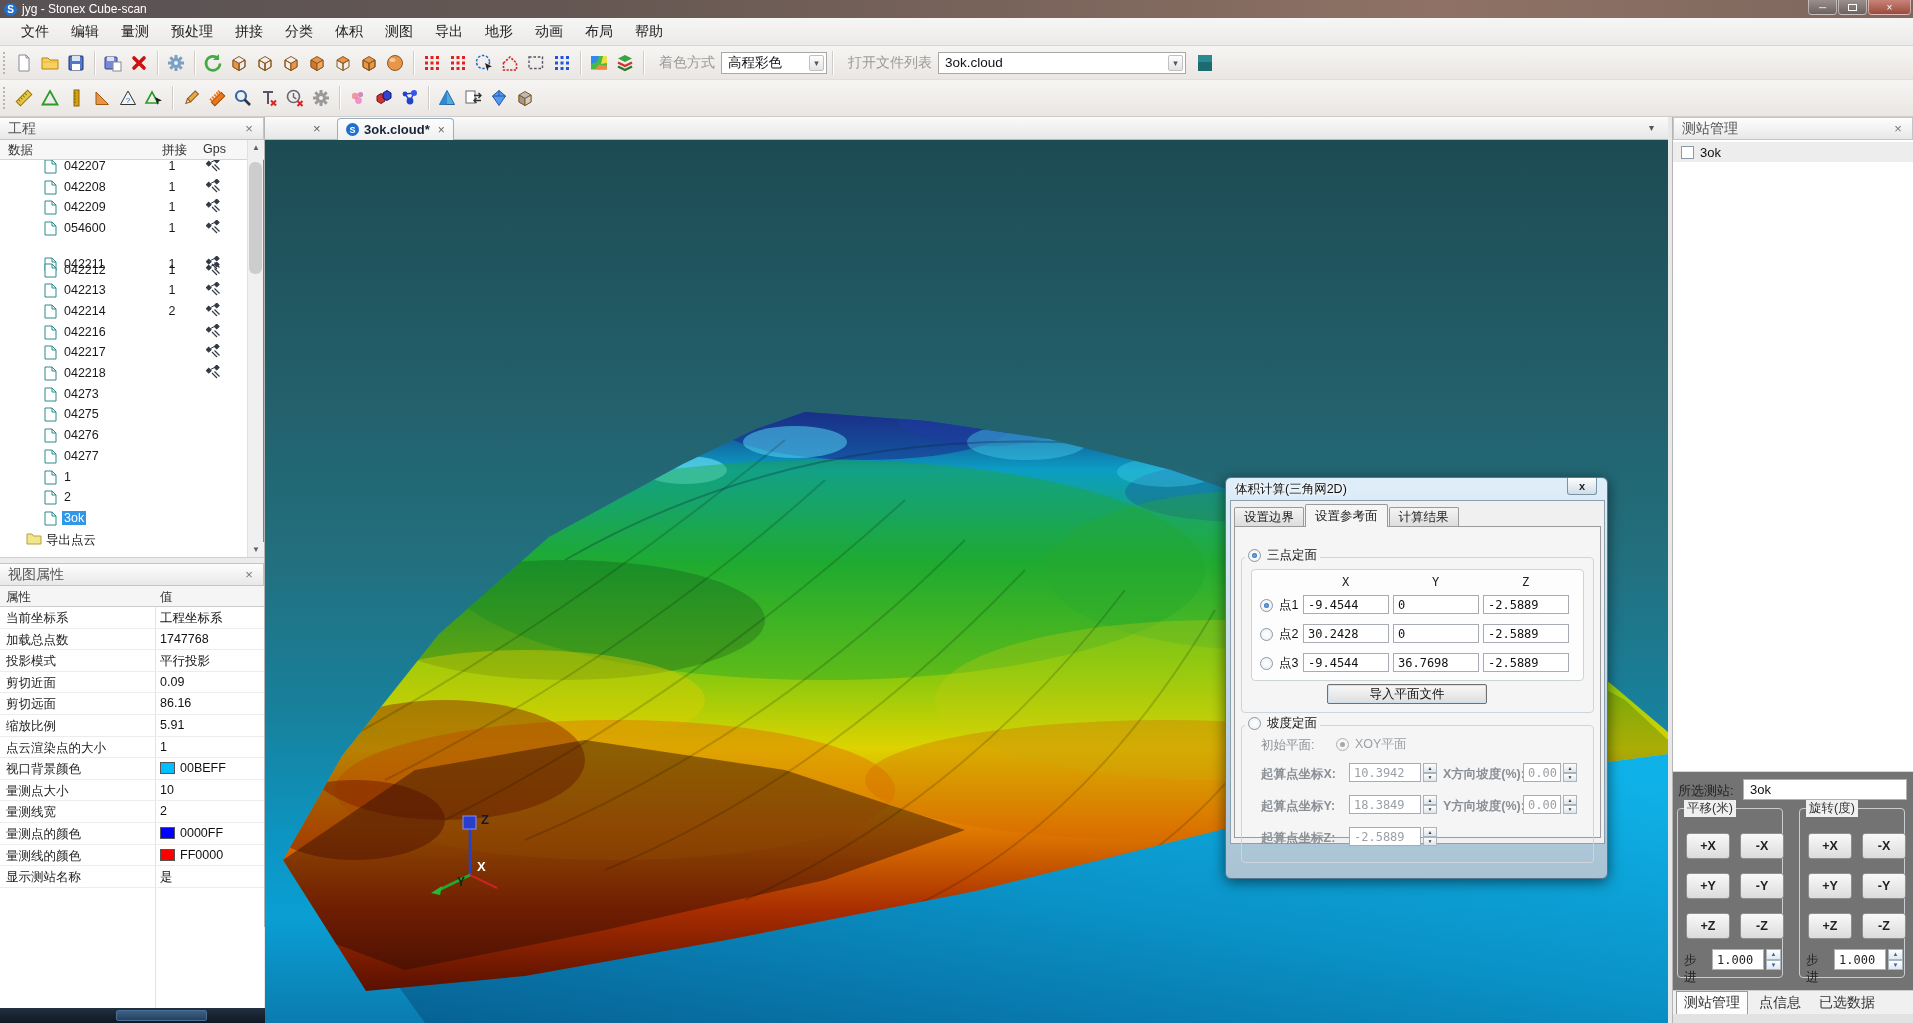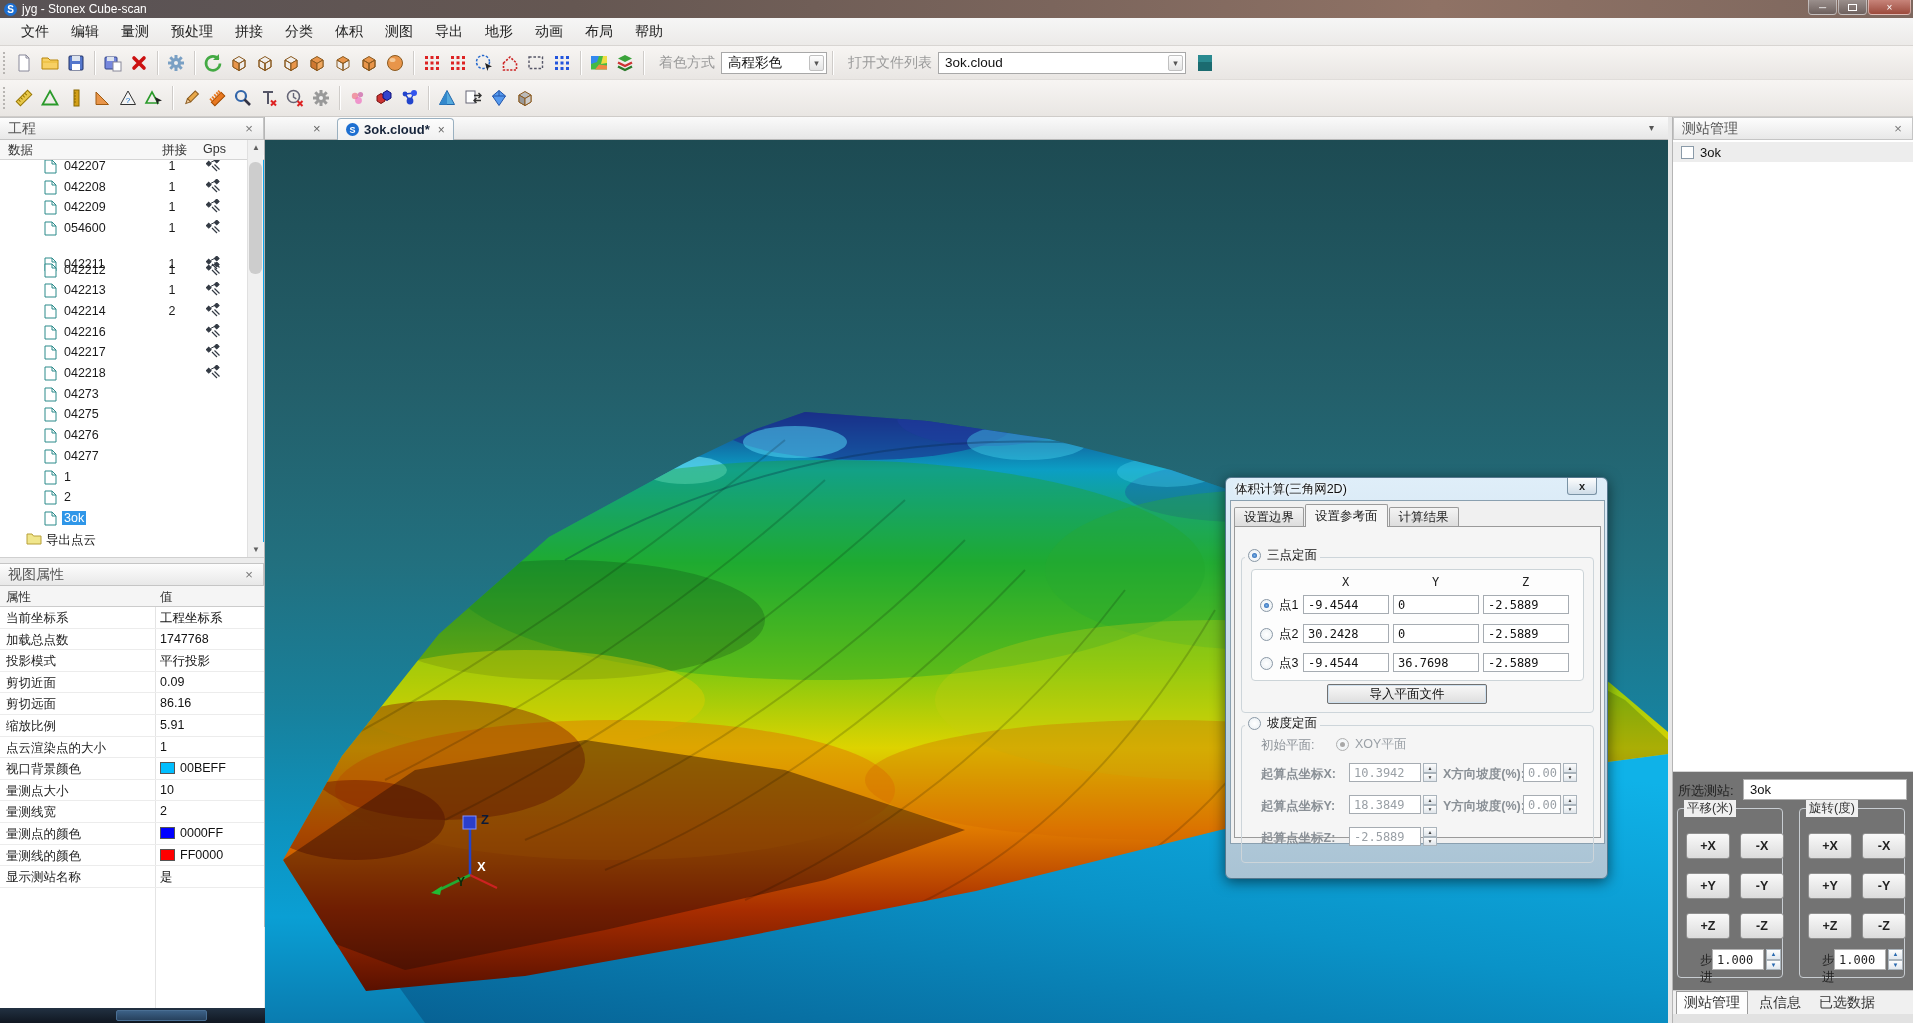--- a/index.html
+++ b/index.html
@@ -139,21 +139,21 @@
   .rp-sel-row { position:absolute; left:0; top:661px; width:100%; height:24px; font-size:13px; color:#222; }
   .rp-sel-label { position:absolute; left:5px; top:4px; }
   .rp-sel-input { position:absolute; left:70px; top:1px; right:6px; height:21px; background:#fff; border:1px solid #b0b0b0;
     font-size:13px; display:flex; align-items:center; padding-left:6px; color:#111; }
   .rp-group { position:absolute; top:691px; width:106px; height:170px; border:1px solid #c8cdd2; border-radius:4px; }
   .rp-group-legend { position:absolute; top:-9px; left:6px; background:#f0f0f0; padding:0 3px; font-size:12.5px; color:#333; }
   .axis-btn { position:absolute; width:44px; height:26px; background:linear-gradient(#f9f9f9,#dcdcdc);
     border:1px solid #8e8e8e; border-radius:3px; font-size:12.5px; font-weight:bold; color:#222;
     display:flex; align-items:center; justify-content:center; }
   .step-row { position:absolute; left:6px; top:140px; height:21px; font-size:12.5px; color:#222; }
-  .step-label { position:absolute; left:16px; top:3px; }
+  .step-label { position:absolute; left:0; top:3px; }
   .step-fld { position:absolute; left:28px; top:0; width:52px; height:21px; background:#fff; border:1px solid #b0b0b0;
     font-size:12px; display:flex; align-items:center; padding-left:4px; font-family:"DejaVu Sans Mono",monospace; }
   .step-spin { position:absolute; left:82px; top:0; width:15px; height:21px; display:flex; flex-direction:column; }
   .step-spin span { flex:1; font-size:6px; color:#2a6ab0; background:linear-gradient(#fdfdfd,#e2e8ee); border:1px solid #aab4bc;
     display:flex; align-items:center; justify-content:center; }
   .rp-tabs { position:absolute; left:0; top:873px; width:100%; height:24px; background:#f0f0f0; border-top:1px solid #cccccc;
     display:flex; align-items:center; padding-left:3px; }
   .rp-tab { font-size:14px; color:#333; padding:2px 7px; margin-right:4px; }
   .rp-tab.active { background:#fdfdfd; border:1px solid #9a9a9a; }
   .rp-bottom-strip { position:absolute; left:0; top:897px; width:100%; height:9px; background:#e2e2e2; }

